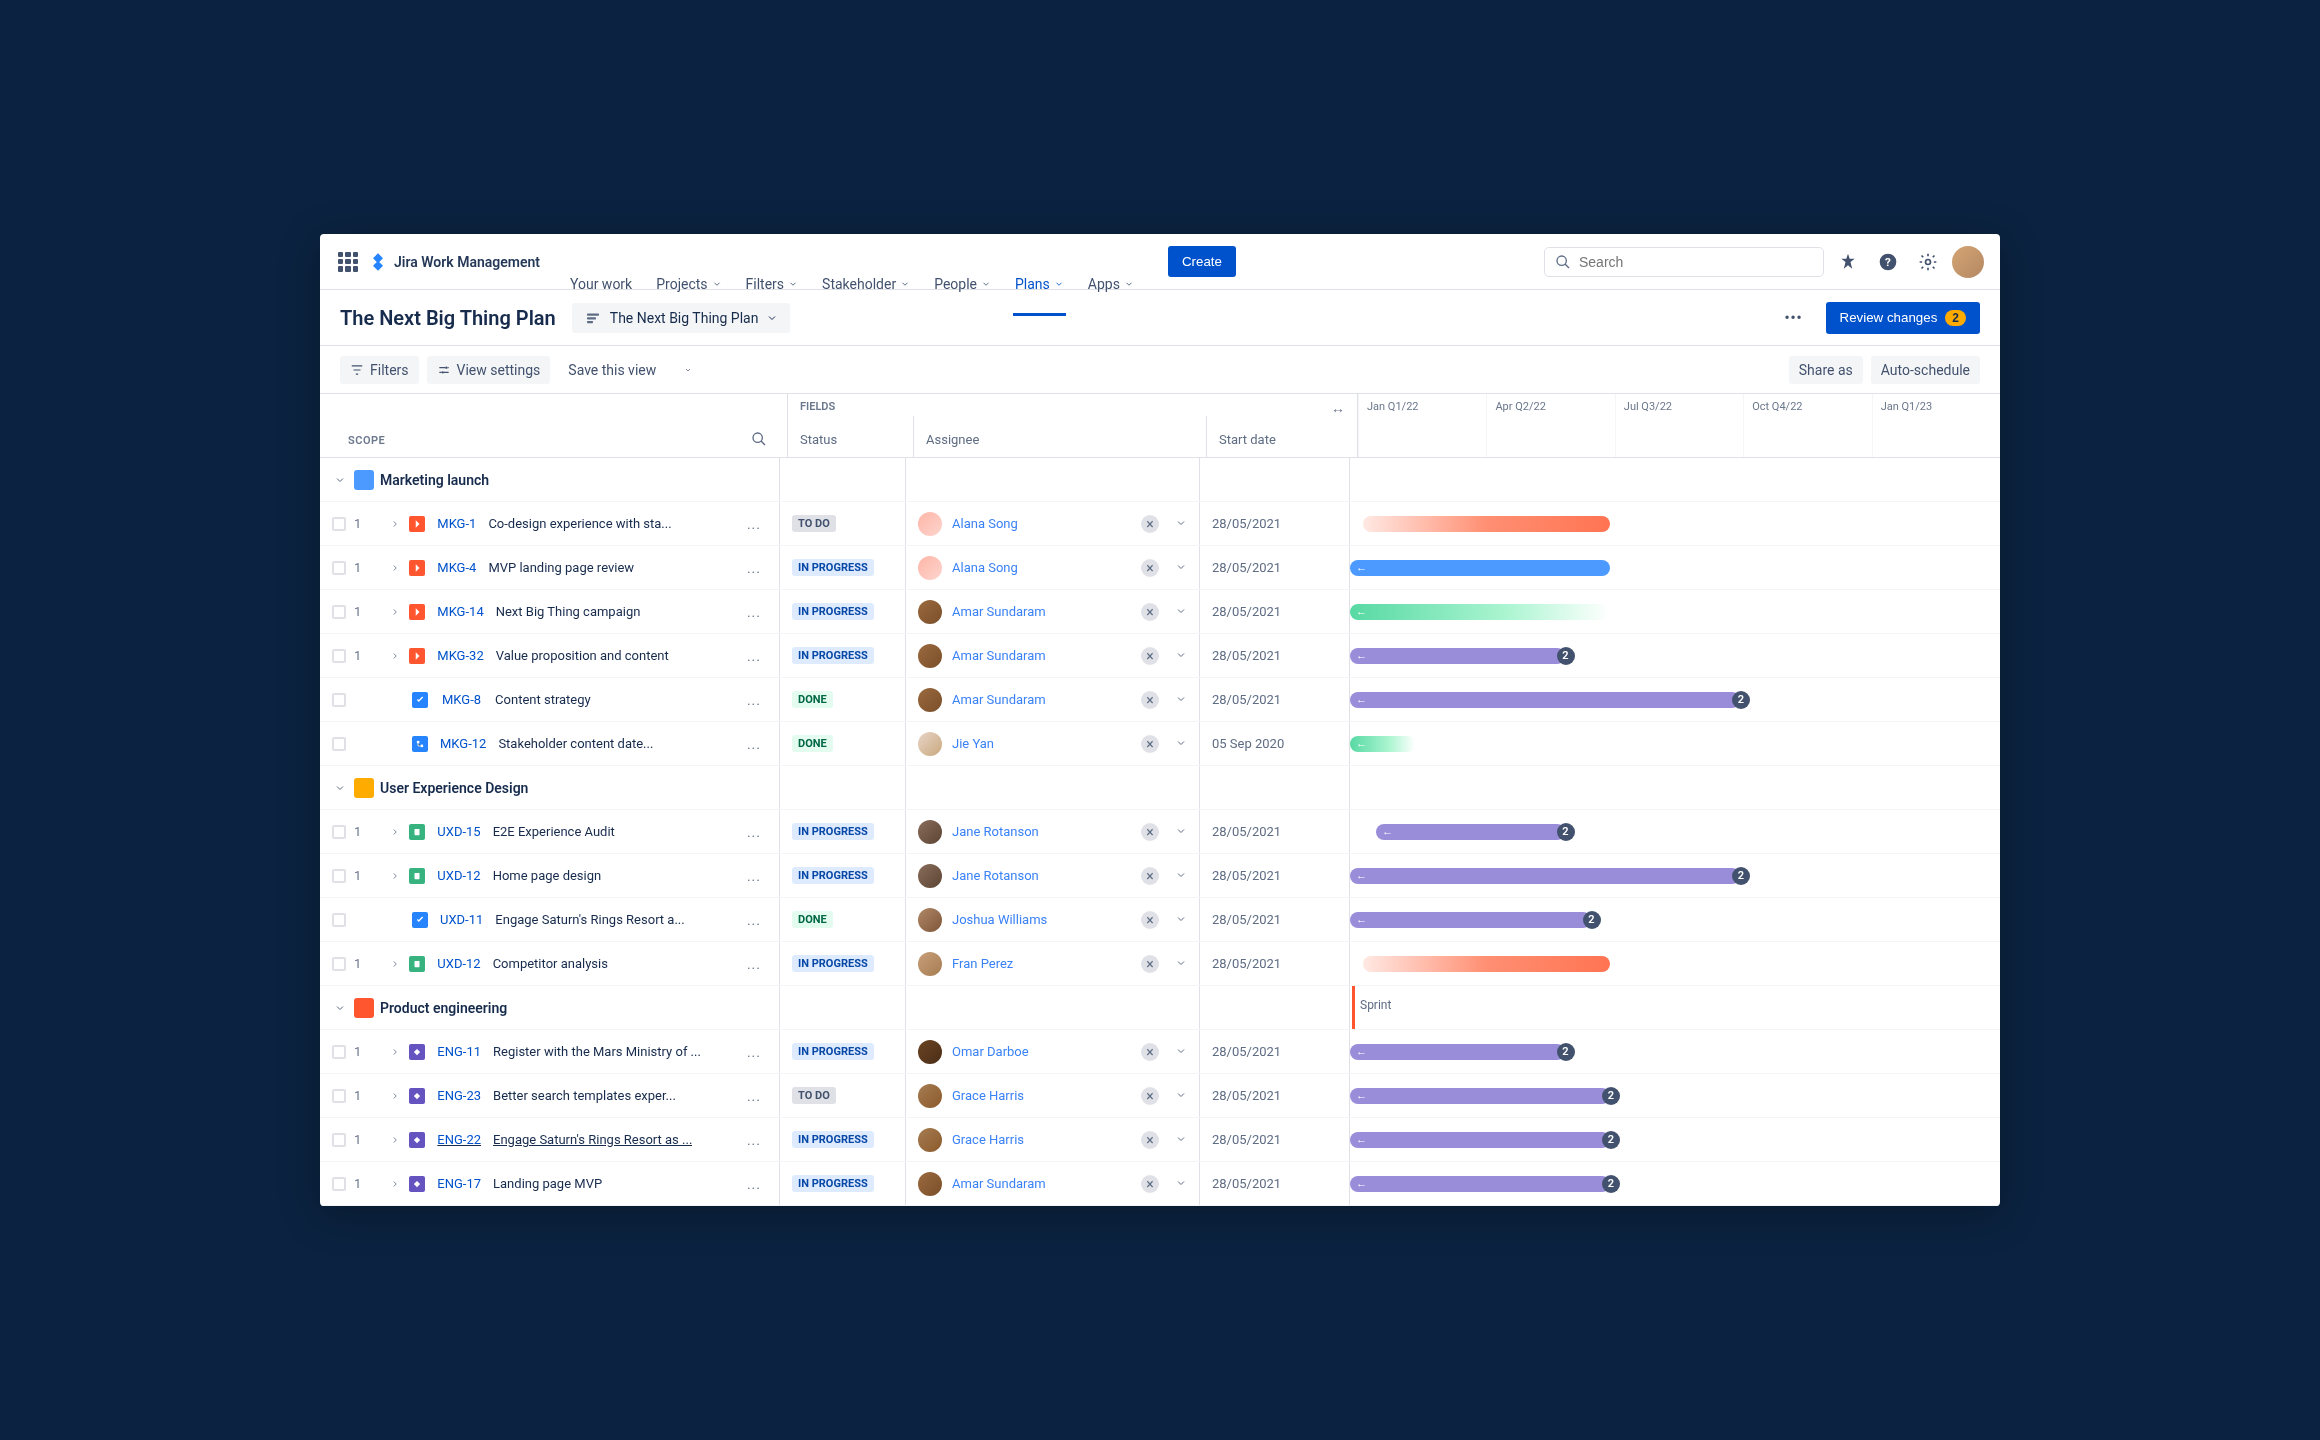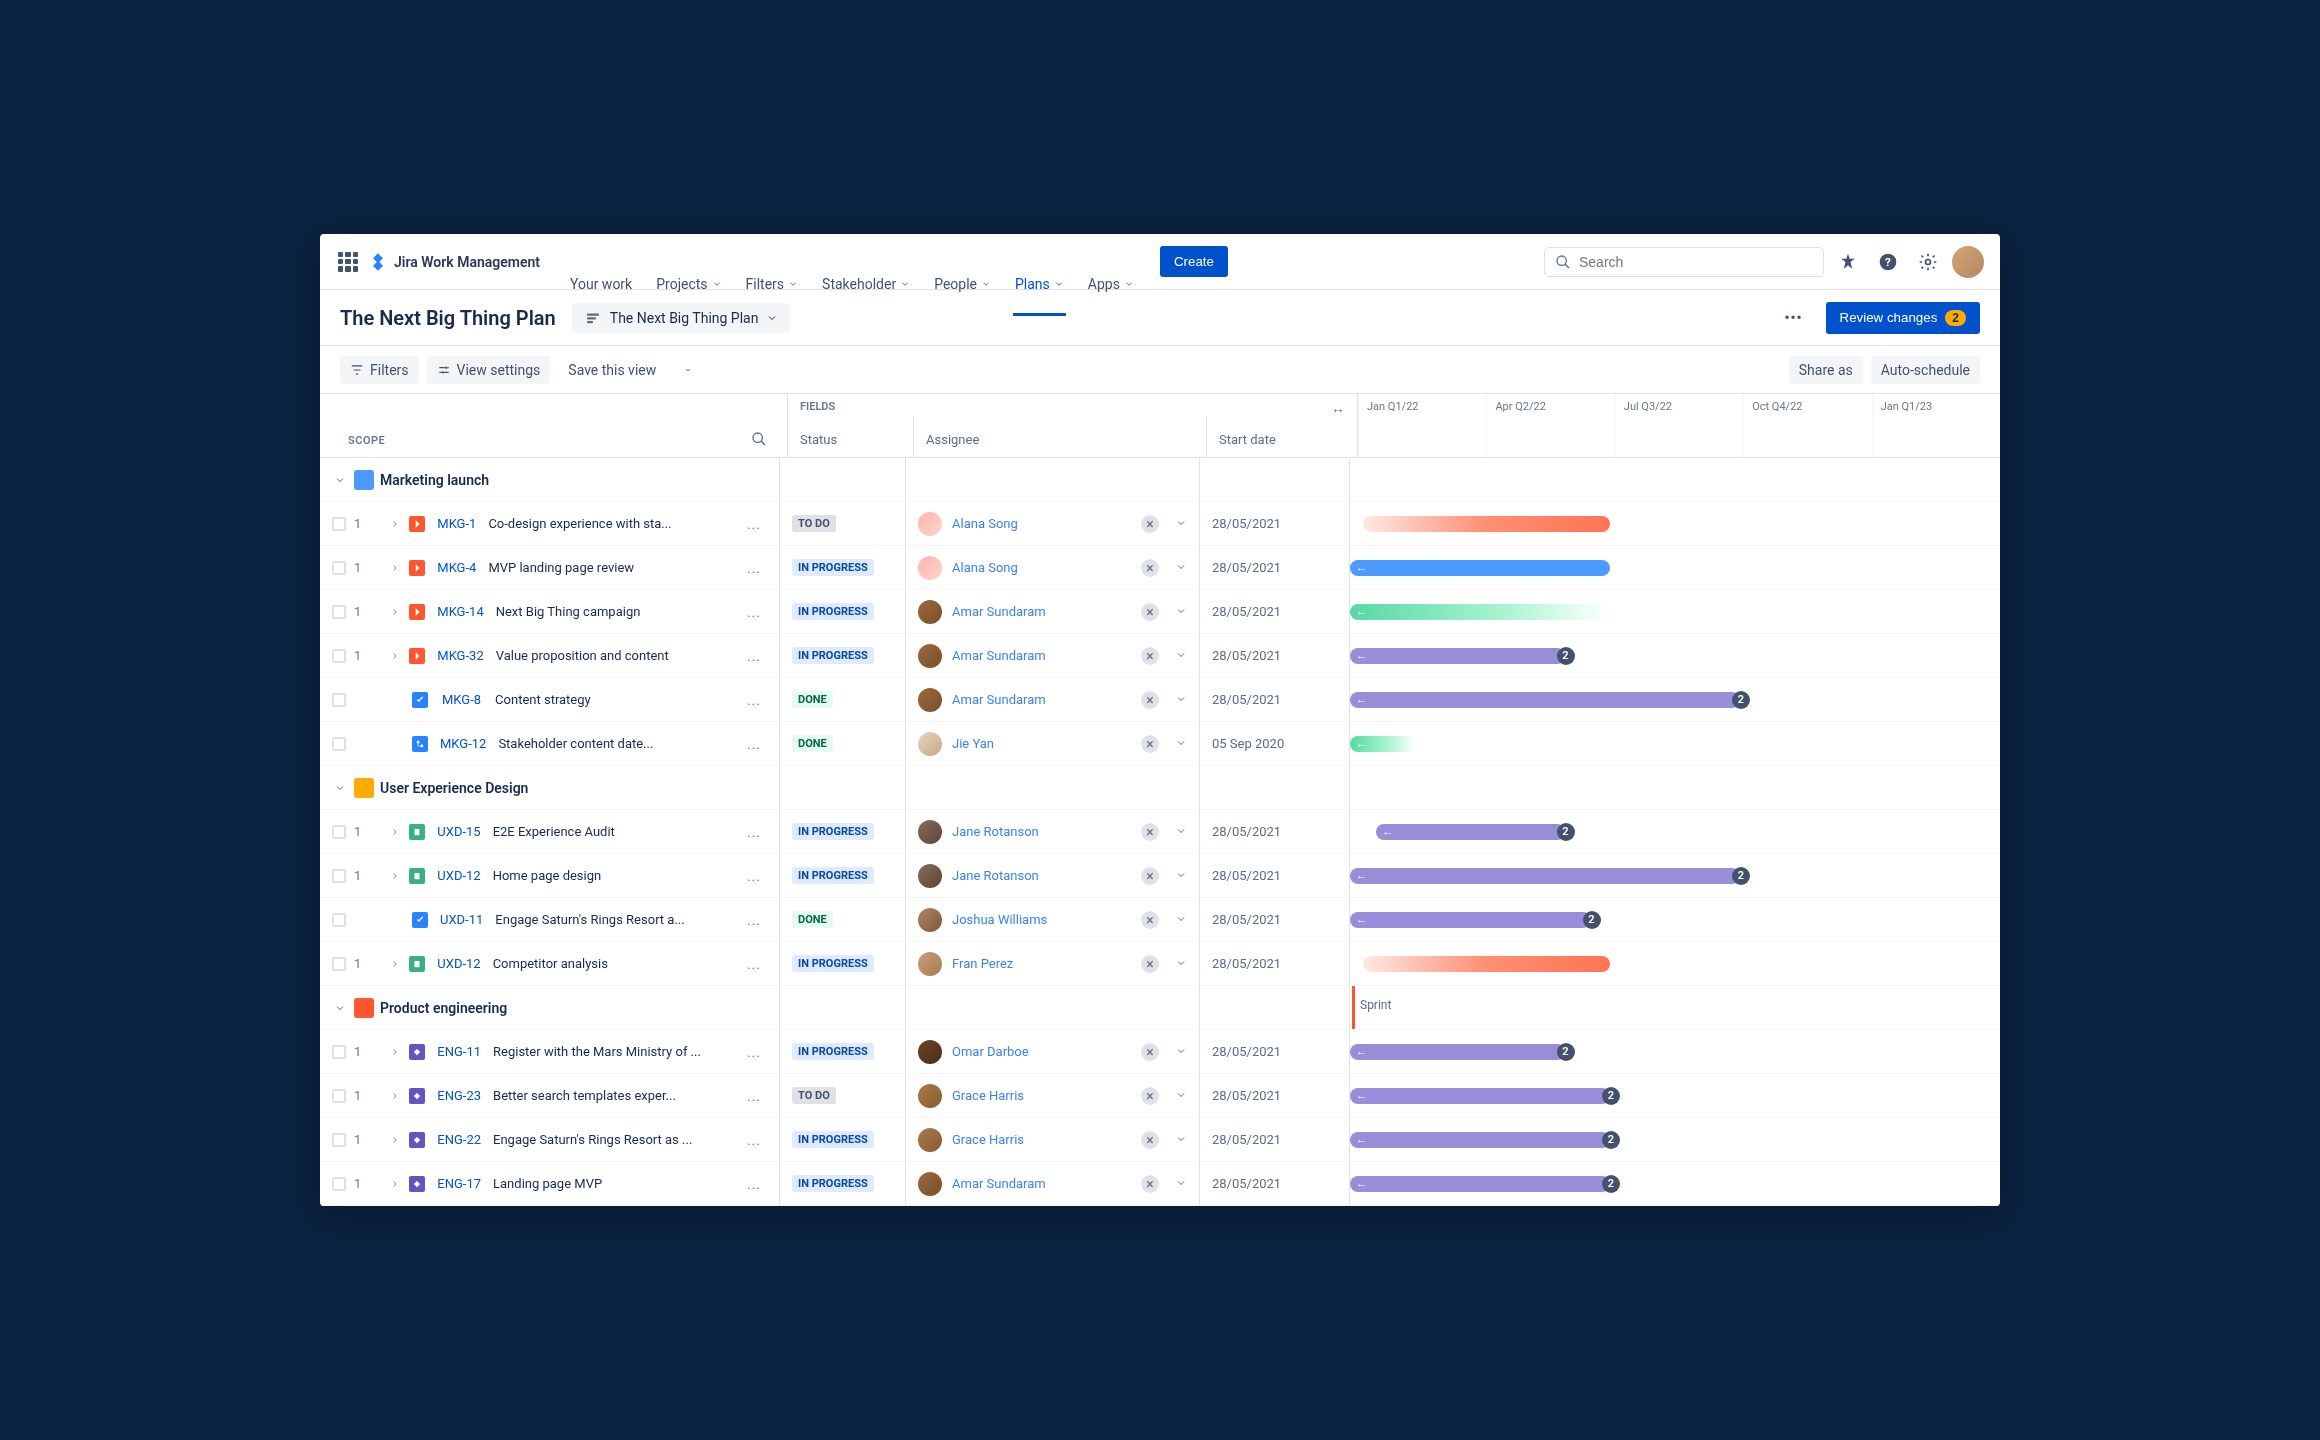--- a/index.html
+++ b/index.html
@@ -12,21 +12,21 @@
 .app-switcher span { background: #42526e; border-radius: 1px; }
 .logo-area { display: flex; align-items: center; gap: 6px; margin-right: 12px; }
 .logo-mark { width: 20px; height: 20px; color: #2684ff; }
 .product-name { font-weight: 600; color: #253858; }
 .nav-items { display: flex; align-items: center; gap: 4px; }
 .nav-item { padding: 8px 10px; color: #42526e; cursor: pointer; display: flex; align-items: flex-start; gap: 4px; border-radius: 3px; position: relative; margin-top: 44px; }
 .nav-item.active { color: #0052cc; }
 .nav-item.active::after { content:''; position:absolute; bottom:-16px; left:8px; right:8px; height:3px; background:#0052cc; }
 .chev { width:10px; height:10px; }
 .chev svg { width:100%; height:100%; }
-.create-btn { background: #0052cc; color: #fff; border: none; padding: 8px 14px; border-radius: 3px; font-weight: 500; cursor: pointer; margin-left: 8px; }
+.create-btn { background: #0052cc; color: #fff; border: none; padding: 8px 14px; border-radius: 3px; font-weight: 500; cursor: pointer; margin-left: 16px; }
 .spacer { flex: 1; }
 .search-box { display: flex; align-items: center; background: #fff; border: 1px solid #dfe1e6; border-radius: 5px; padding: 6px 10px; width: 280px; gap: 8px; }
 .search-box input { border: none; outline: none; flex: 1; font-size: 14px; }
 .icon-btn { width: 32px; height: 32px; border-radius: 50%; display: flex; align-items: center; justify-content: center; cursor: pointer; color: #42526e; }
 .avatar { width: 32px; height: 32px; border-radius: 50%; background: linear-gradient(135deg,#d4a574,#b58863); }
 
 
 .plan-header { display: flex; align-items: center; height: 56px; padding: 0 20px; border-bottom: 1px solid #dfe1e6; gap: 16px; }
 .plan-title { font-size: 20px; font-weight: 600; }
 .plan-picker { display: flex; align-items: center; gap: 8px; background: #f4f5f7; padding: 6px 12px; border-radius: 3px; cursor: pointer; }
@@ -786,21 +786,21 @@
           <div class="bar bar-purple" style="left:0%;width:40%;">
             <span class="bar-arrow">←</span>
             <span class="bar-badge">2</span>
           </div>
         </div>
       </div>
       <div class="row">
       <div class="scope-cell">
         <span class="checkbox"></span>
         <span class="rank">1</span>
-        <span class="depth-1" style="display:inline-flex;align-items:center;gap:6px;overflow:hidden;">
+        <span class="depth-1" style="display:inline-flex;align-items:center;gap:6px;overflow:hidden;text-decoration:underline;">
           <span class="expander">
               <svg width="10" height="10" viewBox="0 0 24 24">
                 <path d="M9 6l6 6-6 6" stroke="currentColor" stroke-width="2" fill="none"></path>
               </svg>
             </span>
           <span class="issue-icon ic-bug">
               <svg viewBox="0 0 16 16">
                 <path fill="#fff" d="M8 3l5 5-5 5-5-5z"></path>
               </svg>
             </span>

